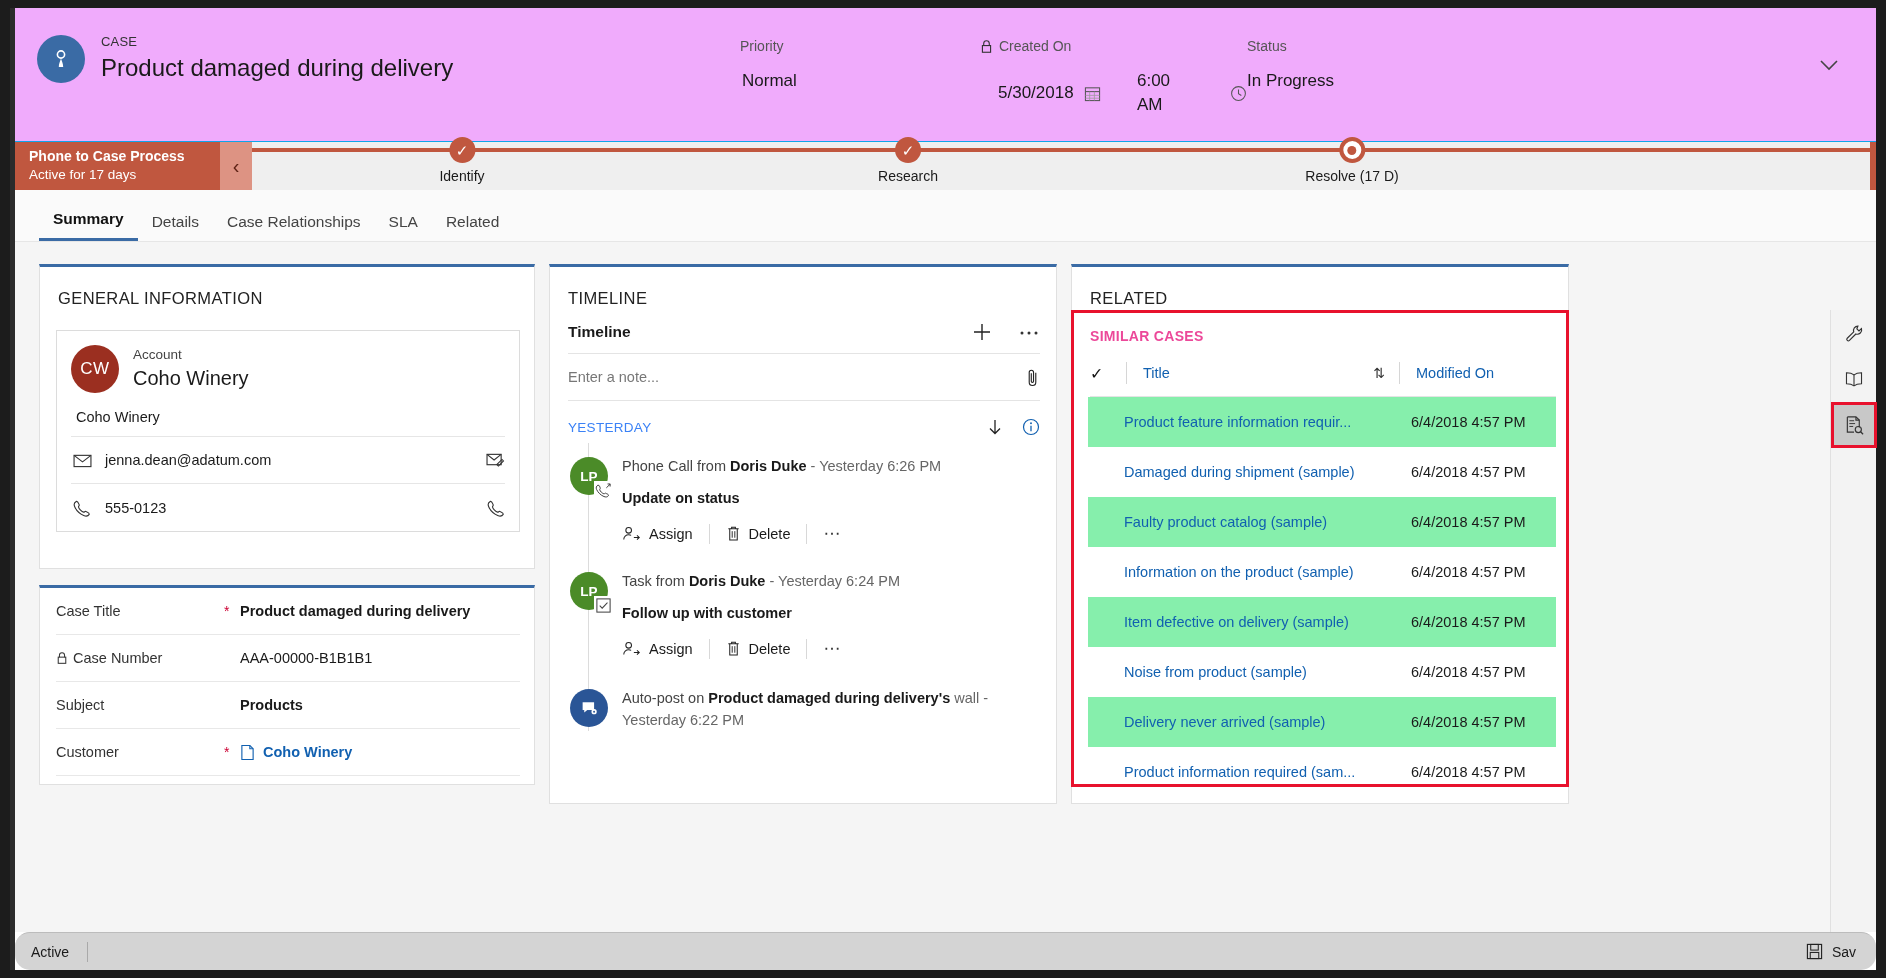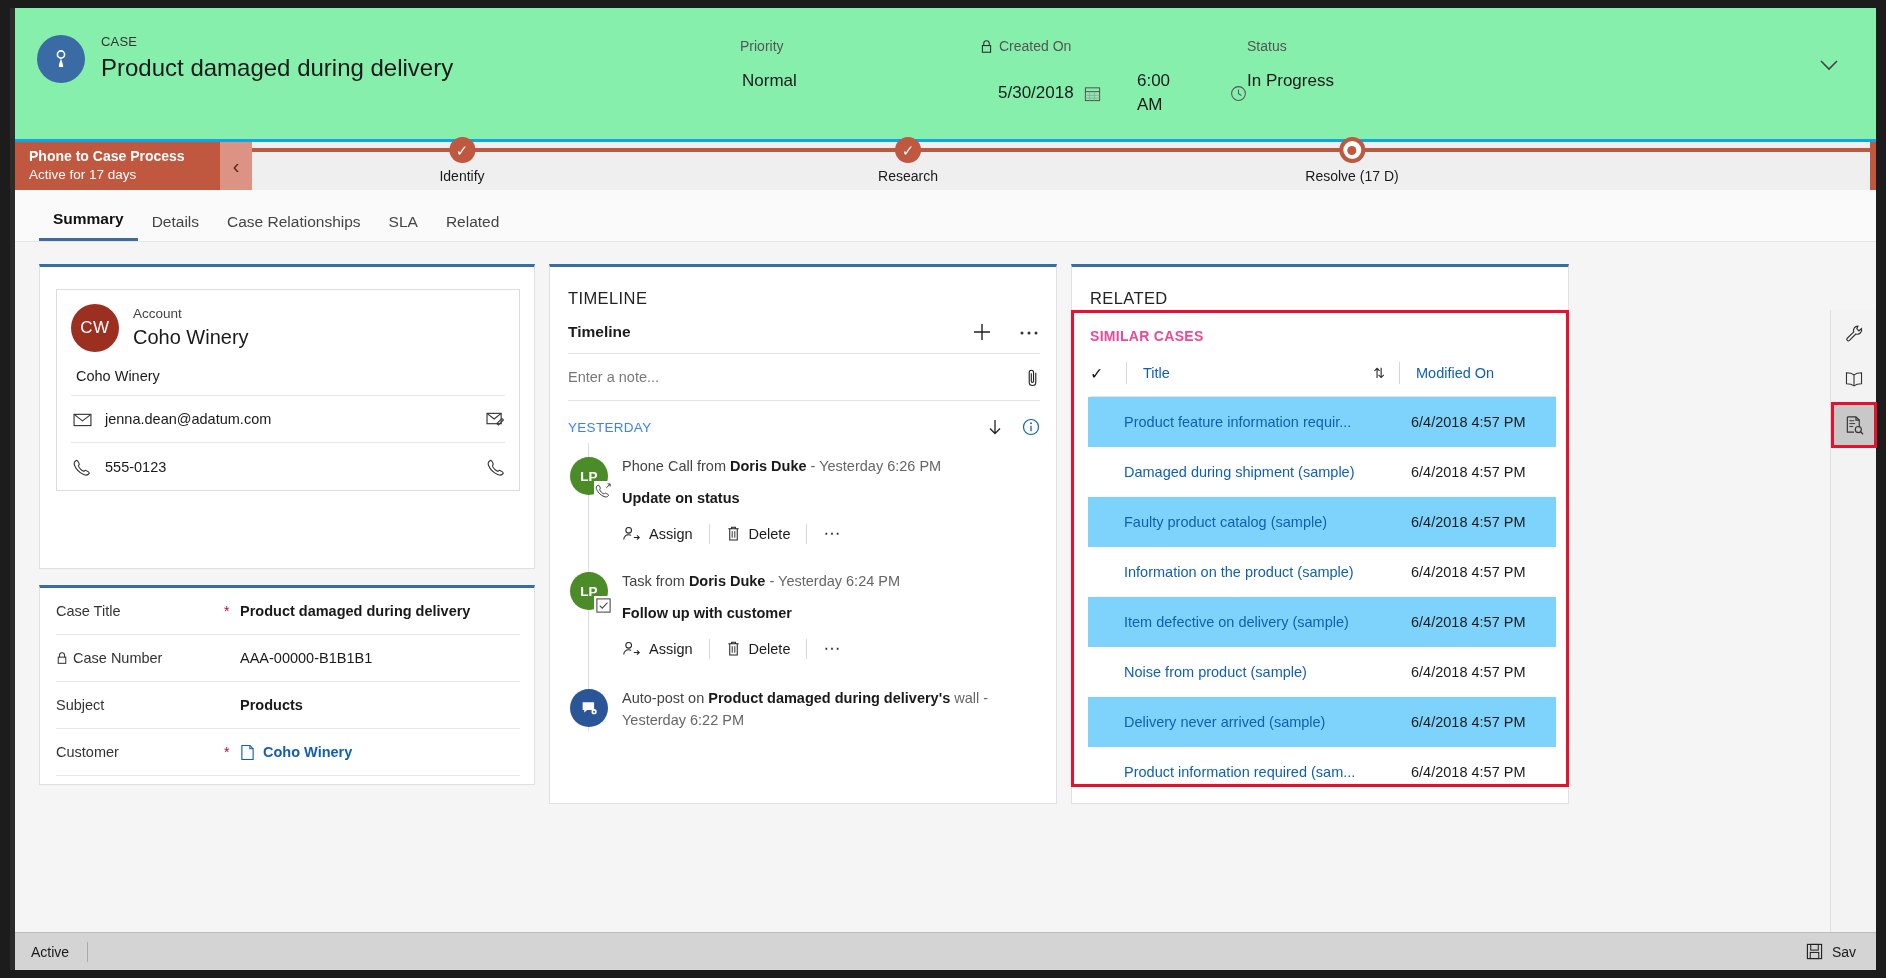--- a/index.html
+++ b/index.html
@@ -20,22 +20,22 @@
     left: 10px; top: 8px;
     width: 1866px; height: 962px;
     background: #ffffff;
     border-left: 5px solid #2b2b2b;
   }
 
   
   .hdr {
     position: absolute; left: 0; top: 0;
     width: 100%; height: 134px;
-    background: #86efac;
-    border-bottom: 3px solid #0ea5e9;
+    background: #f0abfc;
+    border-bottom: 1px solid #0ea5e9;
   }
   .hdr-entity {
     position: absolute; left: 22px; top: 26px;
     display: flex; align-items: center; gap: 16px;
   }
   .avatar-circle {
     width: 48px; height: 48px; border-radius: 50%;
     background: #3a6ba5;
     display: flex; align-items: center; justify-content: center;
   }
@@ -266,21 +266,21 @@
   }
   .sc-check { width: 36px; color: #111; font-size: 16px; }
   .sc-vdiv { width: 1px; height: 22px; background: #d6d6d6; margin-right: 16px; }
   .sc-h-title { flex: 1; cursor: pointer; }
   .sc-sort { color: #333; margin-right: 14px; cursor: pointer; font-size: 14px; }
   .sc-h-mod { width: 140px; cursor: pointer; }
   .sc-row {
     display: flex; align-items: center; height: 50px;
     margin: 0 12px 0 16px; padding-left: 36px;
   }
-  .sc-row.alt { background: #7dd3fc; }
+  .sc-row.alt { background: #86efac; }
   .sc-row .sc-t {
     flex: 1; font-size: 14.5px; color: #1160b0; cursor: pointer;
     white-space: nowrap; overflow: hidden; text-overflow: ellipsis;
     padding-right: 10px;
   }
   .sc-row .sc-m { width: 145px; font-size: 14.5px; color: #1a1a1a; }
 
   
   .rail {
     position: absolute; right: 0; top: 234px;
@@ -291,21 +291,21 @@
     width: 46px; height: 46px;
     display: flex; align-items: center; justify-content: center;
     cursor: pointer; color: #333;
   }
   .rail-btn.sel { background: #c8c8c8; outline: 3px solid #e8112d; outline-offset: -3px; }
 
   
   .statusbar {
     position: absolute; left: 0; bottom: 0; width: 100%; height: 38px;
     background: #d4d4d4; border-top: 1px solid #bcbcbc;
-    display: flex; align-items: center;
+    display: flex; align-items: center; border-radius: 15px;
   }
   .sb-left { font-size: 14px; color: #1a1a1a; padding-left: 16px; }
   .sb-div { width: 1px; height: 20px; background: #a9a9a9; margin-left: 18px; }
   .sb-right {
     margin-left: auto; display: flex; align-items: center; gap: 9px;
     font-size: 14px; color: #1a1a1a; padding-right: 20px; overflow: hidden;
     width: 70px;
   }
   svg { display: block; }
 </style>
@@ -418,20 +418,21 @@
     <div class="tab sel">Summary</div>
     <div class="tab">Details</div>
     <div class="tab">Case Relationships</div>
     <div class="tab">SLA</div>
     <div class="tab">Related</div>
   </div>
 
   <div class="body-area">
 
     <div class="card" id="card-general">
+      <div class="card-head">GENERAL INFORMATION</div>
       <div class="qv-box">
         <div class="qv-top">
           <div class="qv-av">CW</div>
           <div>
             <div class="qv-lbl">Account</div>
             <div class="qv-name">Coho Winery</div>
           </div>
         </div>
         <div class="qv-sub">Coho Winery</div>
         <div class="qv-row">

